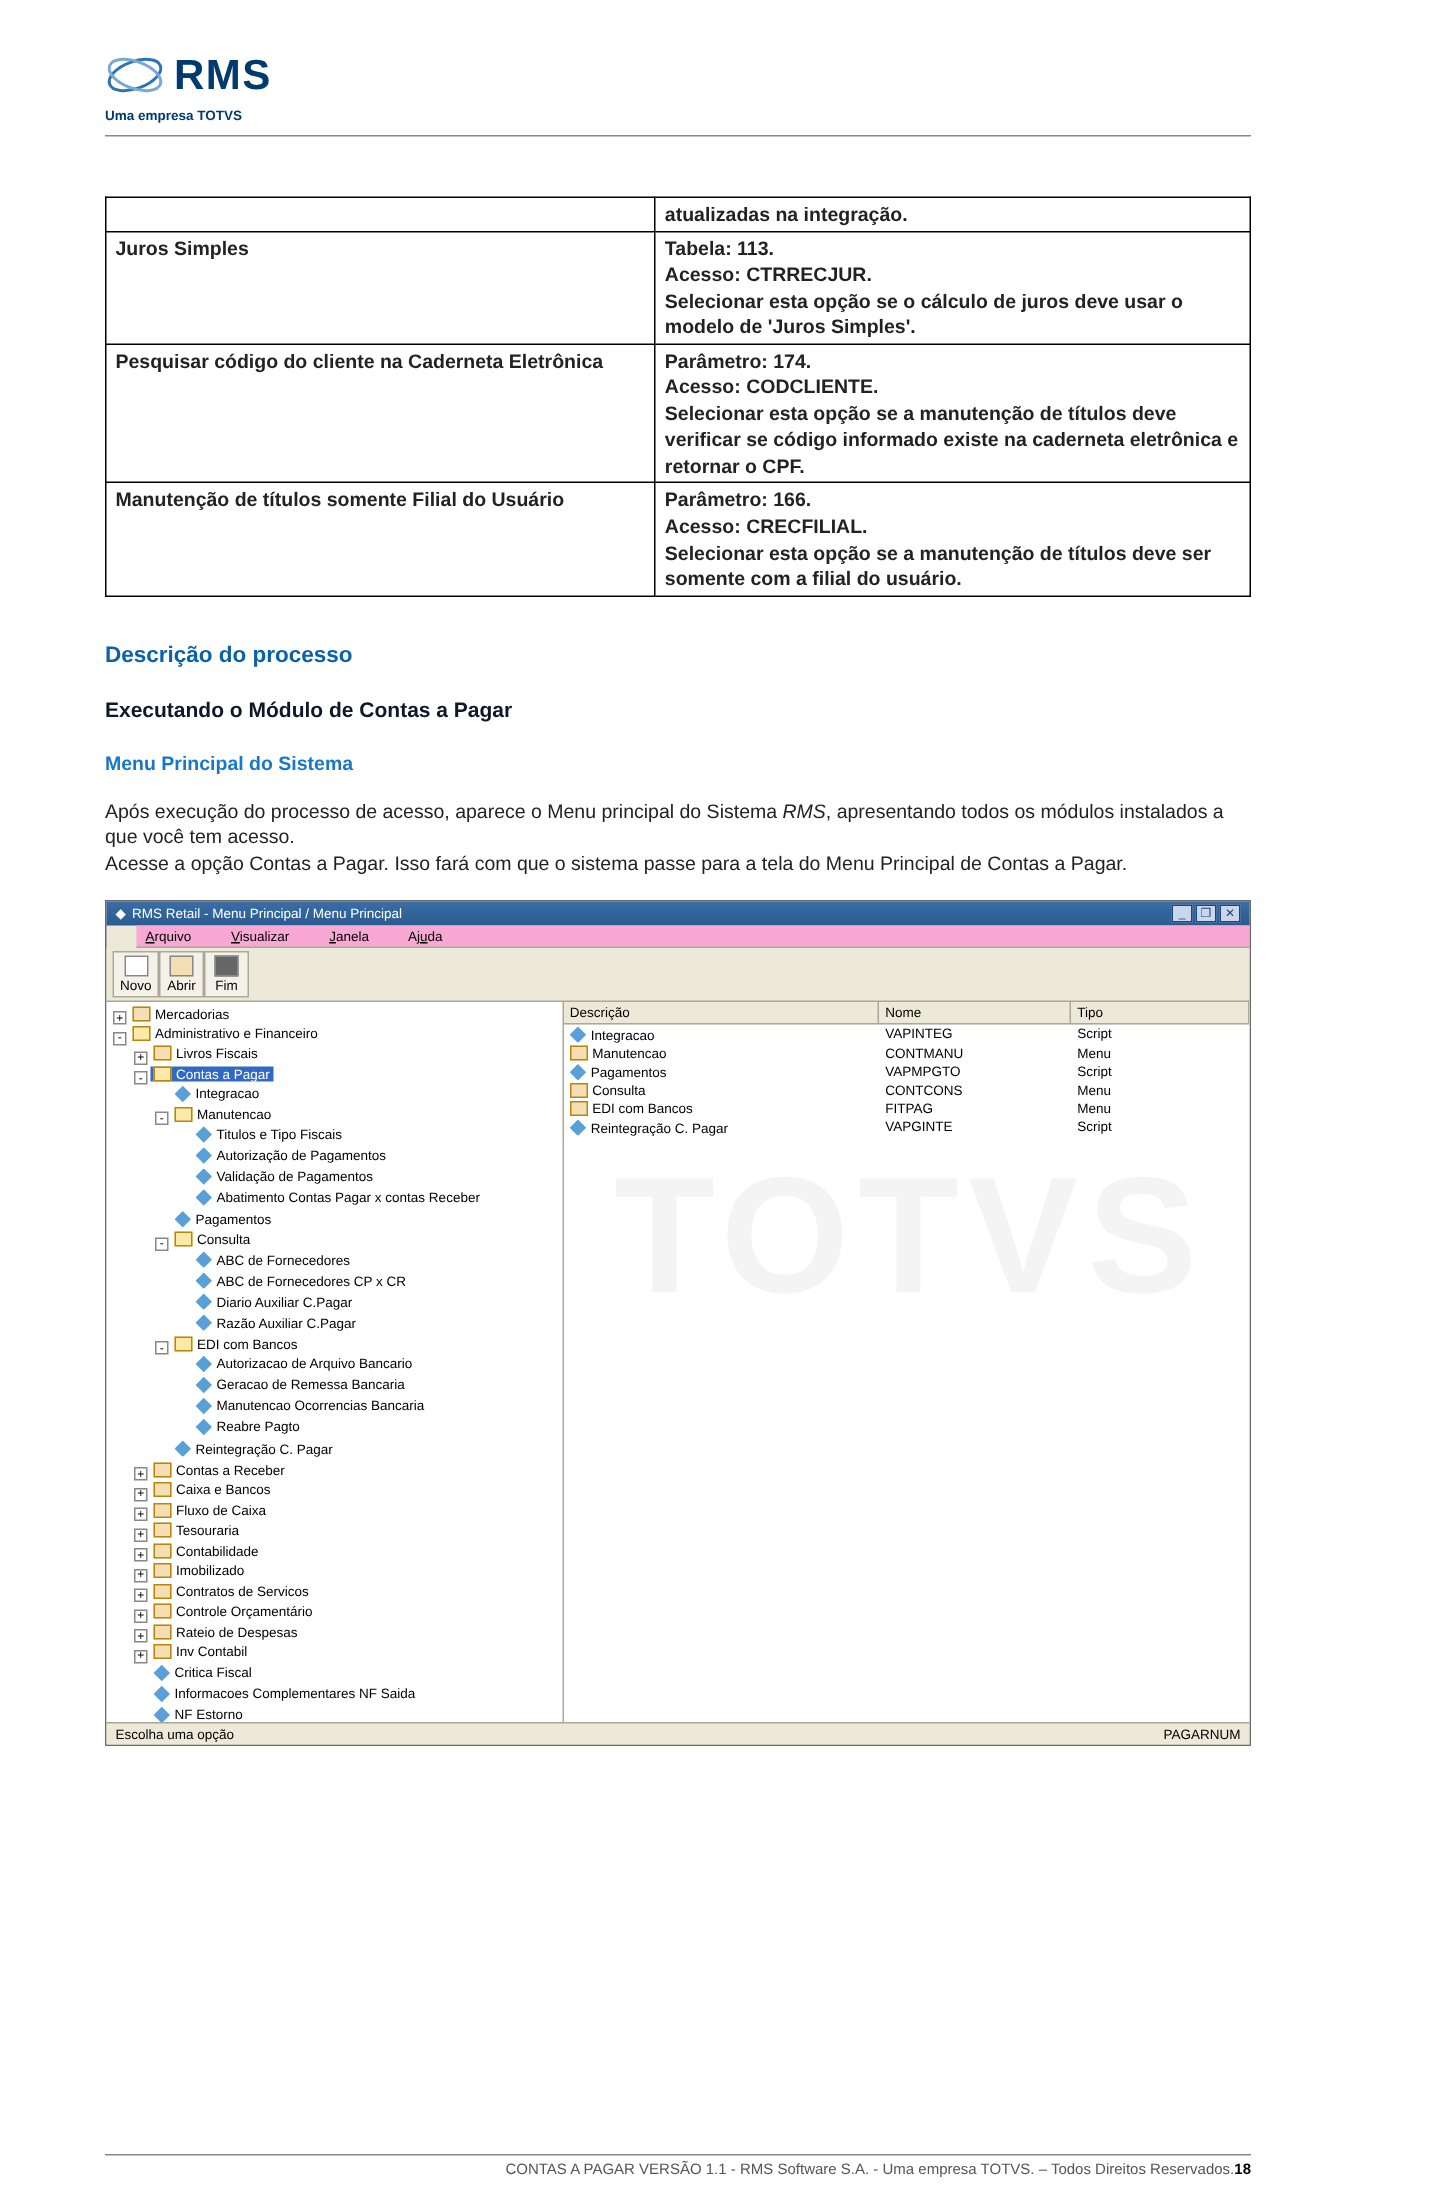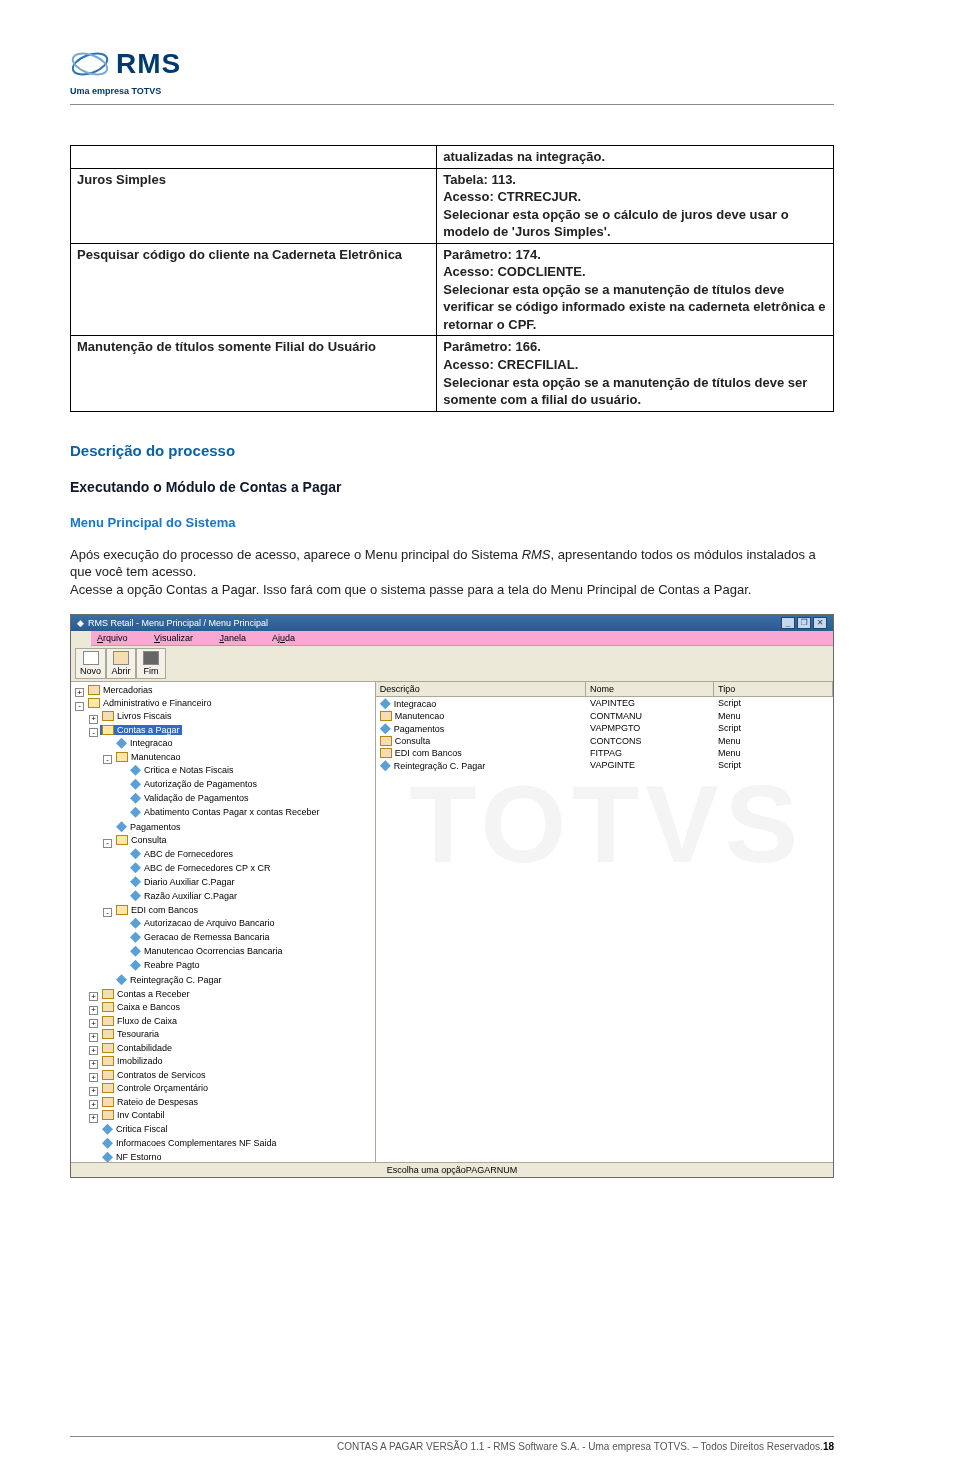--- a/index.html
+++ b/index.html
@@ -1,17 +1,17 @@
 <!DOCTYPE html>
 <html><head>
 <meta charset="utf-8">
 <style>
   * { box-sizing: border-box; margin: 0; padding: 0; }
   html, body { width: 960px; background: #fff; font-family: Arial, Helvetica, sans-serif; color: #222; }
-  .page { width: 904px; min-height: 1472px; padding: 44px 70px 30px 70px; position: relative; }
+  .page { width: 904px; min-height: 1472px; padding: 30px 70px 30px 70px; position: relative; }
   .logo-wrap { display: flex; flex-direction: column; align-items: flex-start; }
   .logo-main { display: flex; align-items: center; }
   .logo-ring { width: 40px; height: 40px; position: relative; }
   .logo-text { font-size: 28px; font-weight: bold; color: #003b6f; letter-spacing: 1px; margin-left: 6px; }
   .logo-sub { font-size: 9px; color: #003b6f; font-weight: bold; margin-top: 2px; }
   .hr { border: none; border-top: 1px solid #888; margin: 8px 0 40px 0; }
 
   table.param-table { border-collapse: collapse; width: 100%; font-size: 13px; }
   table.param-table td { border: 1px solid #000; padding: 2px 6px; vertical-align: top; line-height: 1.35; font-weight: bold; }
   table.param-table td.left { width: 48%; font-weight: bold; }
@@ -57,21 +57,21 @@
   .tree li { white-space: nowrap; padding: 0.5px 0; display: block; }
   .node { display: inline-flex; align-items: center; gap: 3px; padding: 0 2px; }
   .node.selected { background: #316ac5; color: #fff; }
   .exp { display: inline-flex; width: 9px; height: 9px; border: 1px solid #888; align-items: center; justify-content: center; font-size: 8px; line-height: 8px; margin-right: 2px; background: #fff; color: #000; }
   .exp.blank { border: none; background: transparent; }
   .ic-folder { width: 12px; height: 10px; background: #f5deb3; border: 1px solid #b8860b; display: inline-block; }
   .ic-folder.open { background: #ffe9a8; }
   .ic-leaf { width: 11px; height: 11px; display: inline-block; position: relative; }
   .ic-leaf::before { content: ""; position: absolute; inset: 0; background: #5aa0d8; clip-path: polygon(50% 0, 100% 50%, 50% 100%, 0 50%); }
 
-  .app-status { background: #ece9d8; border-top: 1px solid #aca899; display: flex; justify-content: center; padding: 2px 6px; }
+  .app-status { background: #ece9d8; border-top: 1px solid #aca899; display: flex; justify-content: space-between; padding: 2px 6px; }
   .app-status .right { display: flex; }
 
   .watermark { position: absolute; right: 100px; top: 760px; font-size: 110px; font-weight: bold; color: rgba(120,120,120,0.08); letter-spacing: 6px; pointer-events: none; }
 
   .footer { position: absolute; bottom: 20px; left: 70px; right: 70px; border-top: 1px solid #888; padding-top: 4px; display: flex; justify-content: flex-end; font-size: 10px; color: #555; }
   .footer .pg { font-weight: bold; color: #000; }
 </style>
 </head>
 <body>
 
@@ -176,21 +176,21 @@
                     <li><span class="exp blank"></span><span class="node">
                         <span class="ic-leaf"></span>
                         <span>Integracao</span>
                       </span></li>
                     <li><span class="exp">-</span><span class="node">
                         <span class="ic-folder open"></span>
                         <span>Manutencao</span>
                       </span><ul>
                         <li><span class="exp blank"></span><span class="node">
                             <span class="ic-leaf"></span>
-                            <span>Critica e Notas Fiscais</span>
+                            <span>Titulos e Tipo Fiscais</span>
                           </span></li>
                         <li><span class="exp blank"></span><span class="node">
                             <span class="ic-leaf"></span>
                             <span>Autorização de Pagamentos</span>
                           </span></li>
                         <li><span class="exp blank"></span><span class="node">
                             <span class="ic-leaf"></span>
                             <span>Validação de Pagamentos</span>
                           </span></li>
                         <li><span class="exp blank"></span><span class="node">

